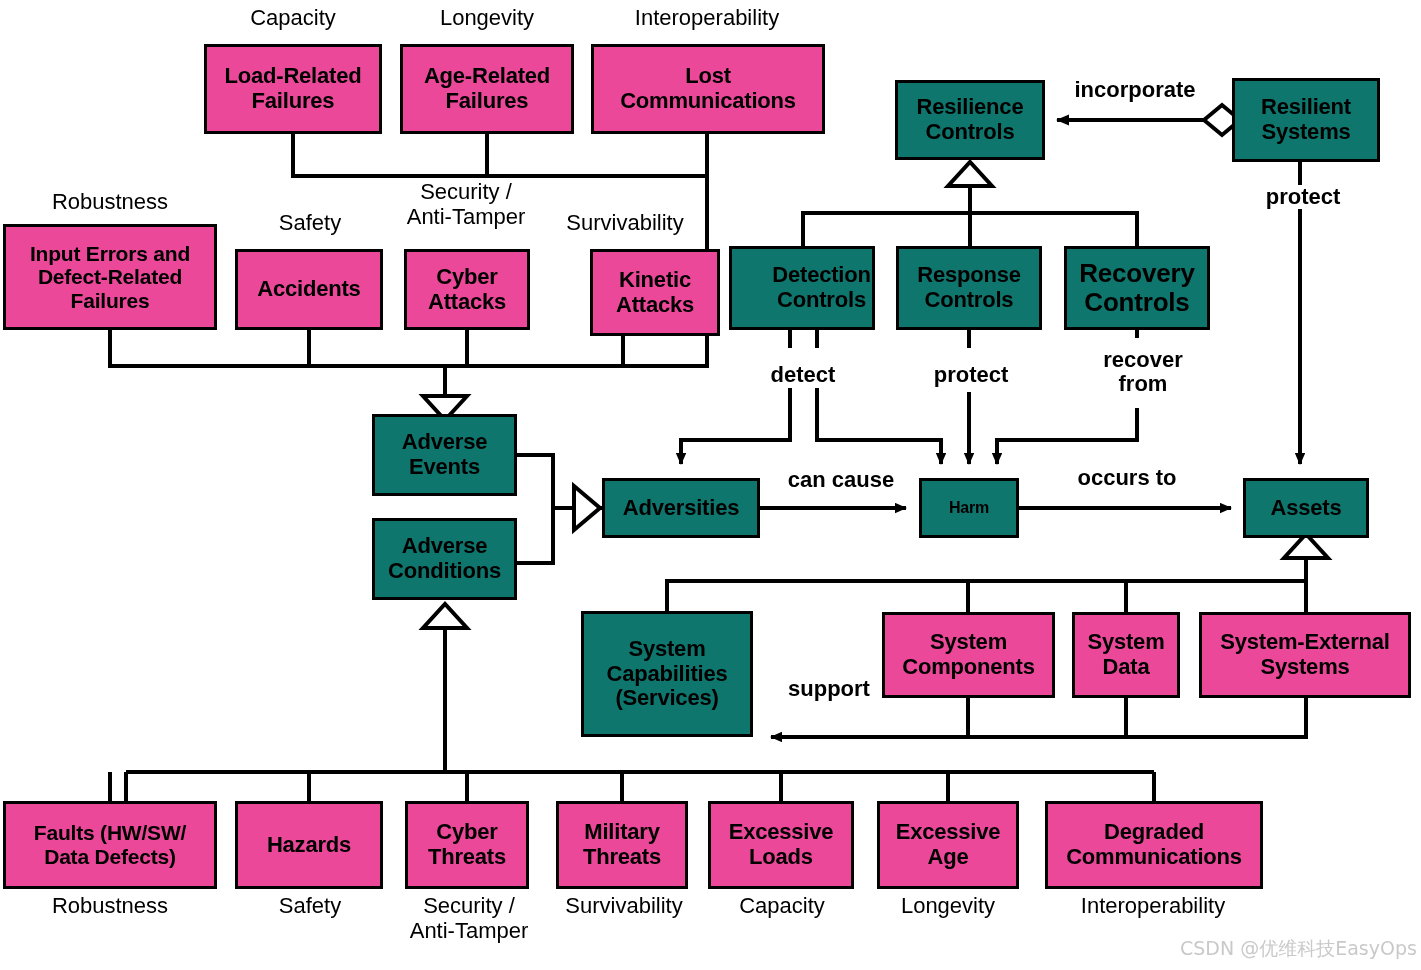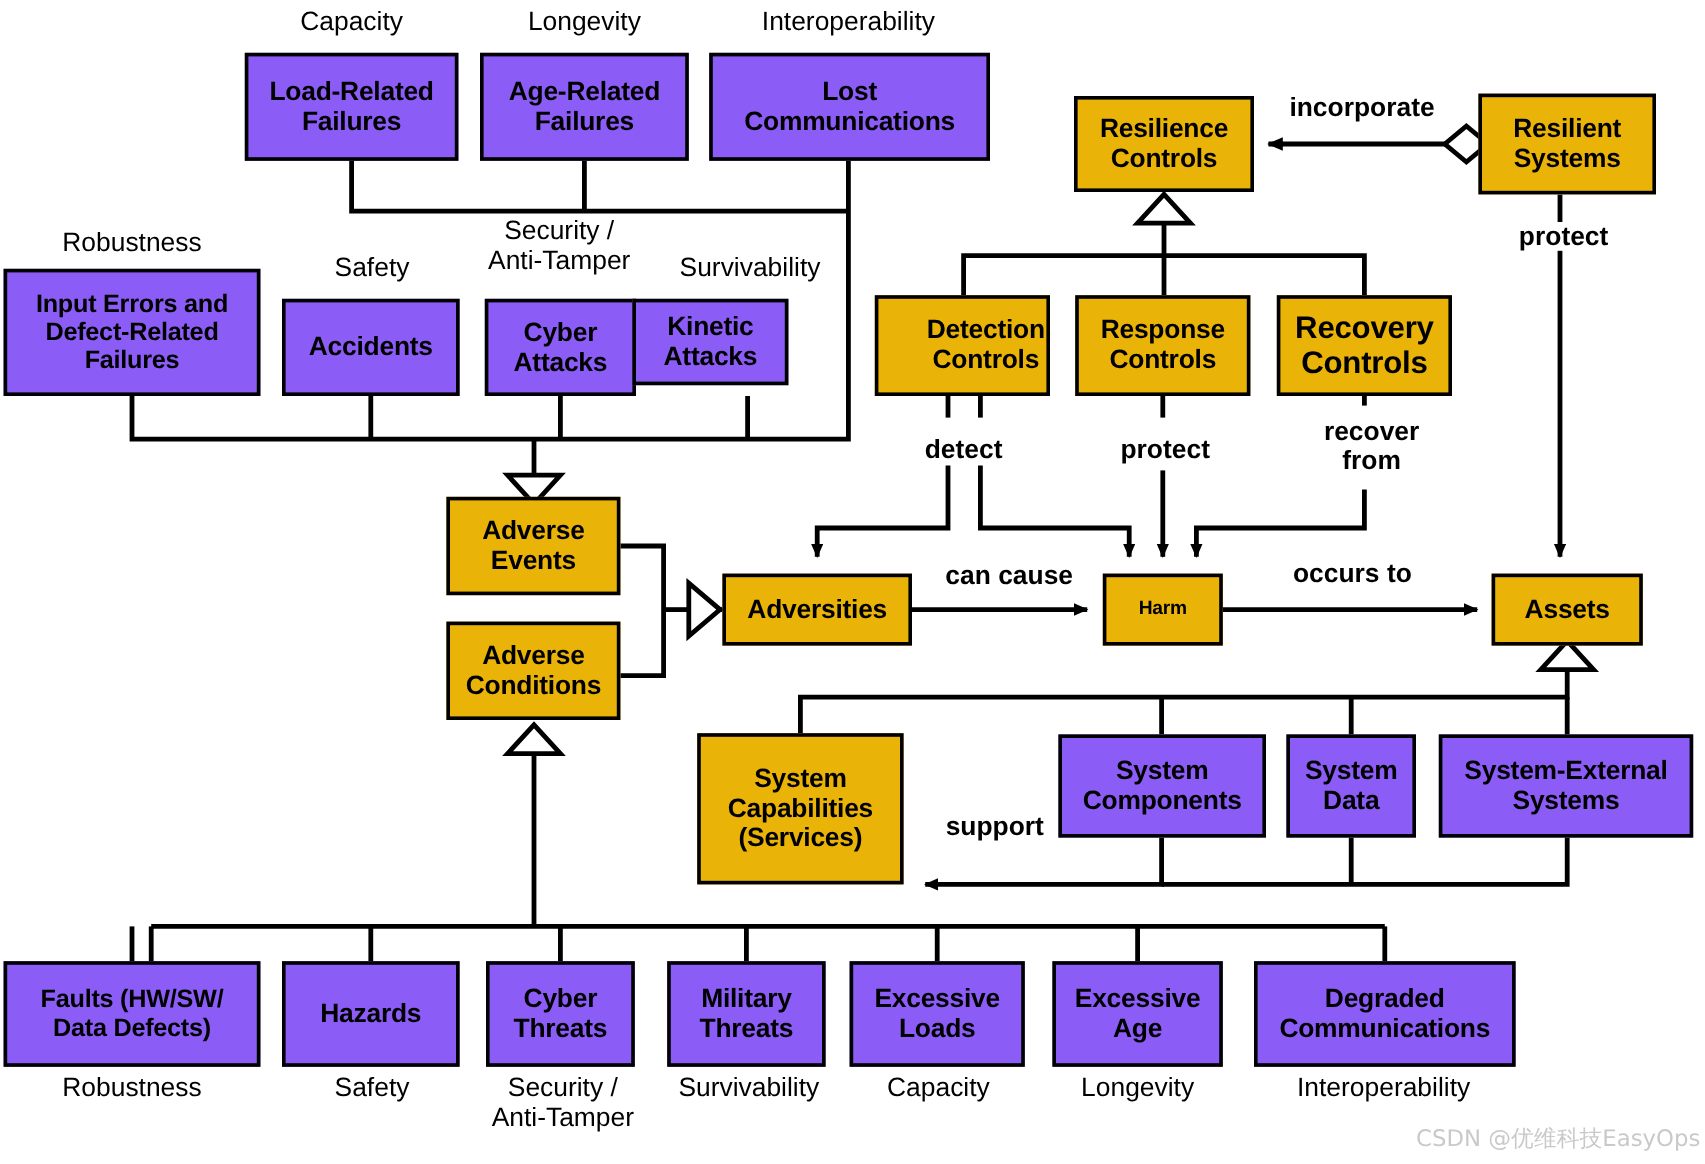--- a/index.html
+++ b/index.html
@@ -2,23 +2,23 @@
 <html><head>
 <meta charset="utf-8">
 <style>
   html,body{margin:0;padding:0;background:#ffffff;}
   body{width:1421px;height:970px;overflow:hidden;
        font-family:"Liberation Sans","DejaVu Sans",sans-serif;}
   #stage{position:relative;width:1421px;height:970px;background:#fff;}
   #wires{position:absolute;left:0;top:0;width:1421px;height:970px;}
   .node{position:absolute;box-sizing:border-box;border:3px solid #000;
         display:flex;align-items:center;justify-content:center;text-align:center;
-        font-weight:bold;color:#000;line-height:1.12;background:#8b5cf6;
+        font-weight:bold;color:#000;line-height:1.12;background:#ec4899;
         letter-spacing:-0.2px;}
-  .node.gray{background:#eab308;}
+  .node.gray{background:#0f766e;}
   .cap{position:absolute;font-weight:normal;color:#000;text-align:center;
        line-height:1.12;white-space:pre-line;}
   .elabel{position:absolute;font-weight:bold;color:#000;text-align:center;
           line-height:1.1;background:#fff;white-space:pre-line;}
   .wm{position:absolute;color:#c9c9c9;font-weight:normal;
       font-family:"DejaVu Sans",sans-serif;}
 </style>
 </head>
 <body>
 
@@ -117,21 +117,21 @@
       <div class="node" style="left: 400px; top: 44px; width: 174px; height: 90px; font-size: 22px; white-space: pre-line;">Age-Related
 Failures</div>
       <div class="node" style="left: 591px; top: 44px; width: 234px; height: 90px; font-size: 22px; white-space: pre-line;">Lost
 Communications</div>
       <div class="node" style="left: 3px; top: 224px; width: 214px; height: 106px; font-size: 21px; white-space: pre-line;">Input Errors and
 Defect-Related
 Failures</div>
       <div class="node" style="left: 235px; top: 249px; width: 148px; height: 81px; font-size: 22px; white-space: pre-line;">Accidents</div>
       <div class="node" style="left: 404px; top: 249px; width: 126px; height: 81px; font-size: 22px; white-space: pre-line;">Cyber
 Attacks</div>
-      <div class="node" style="left: 527px; top: 249px; width: 130px; height: 72px; font-size: 22px; white-space: pre-line;">Kinetic
+      <div class="node" style="left: 590px; top: 249px; width: 130px; height: 87px; font-size: 22px; white-space: pre-line;">Kinetic
 Attacks</div>
       <div class="node gray" style="left: 895px; top: 80px; width: 150px; height: 80px; font-size: 22px; white-space: pre-line;">Resilience
 Controls</div>
       <div class="node gray" style="left: 1232px; top: 78px; width: 148px; height: 84px; font-size: 22px; white-space: pre-line;">Resilient
 Systems</div>
       <div class="node gray" style="left: 729px; top: 246px; width: 146px; height: 84px; font-size: 22px; white-space: pre-line; padding-left: 39px;">Detection
 Controls</div>
       <div class="node gray" style="left: 896px; top: 246px; width: 146px; height: 84px; font-size: 22px; white-space: pre-line;">Response
 Controls</div>
       <div class="node gray" style="left: 1064px; top: 246px; width: 146px; height: 84px; font-size: 26px; white-space: pre-line;">Recovery

